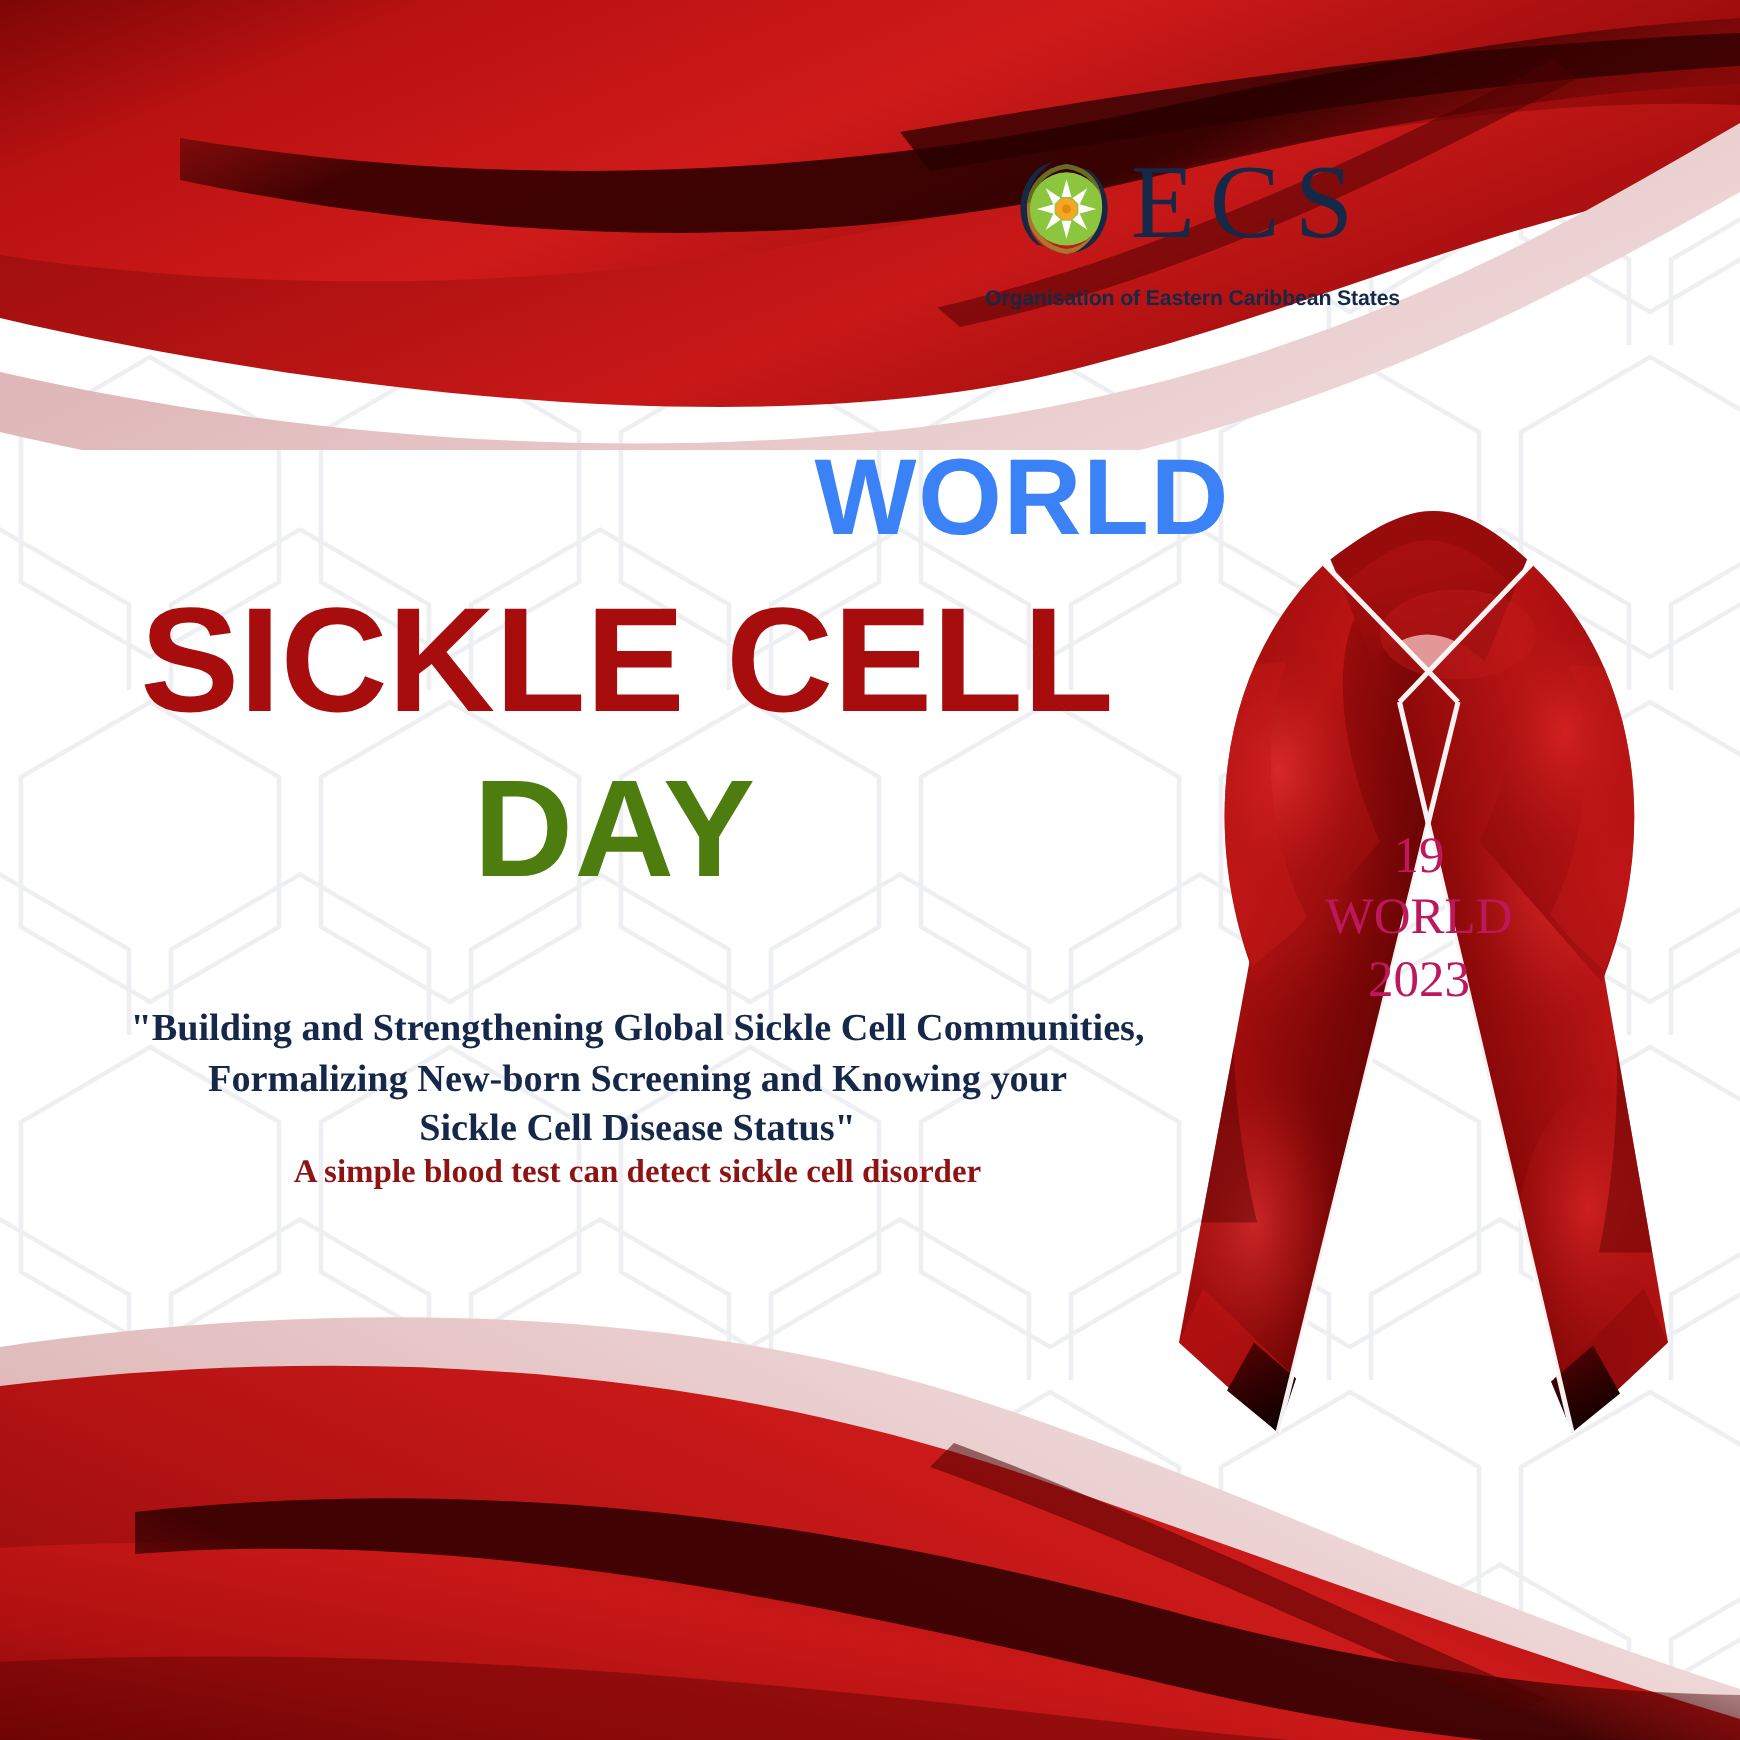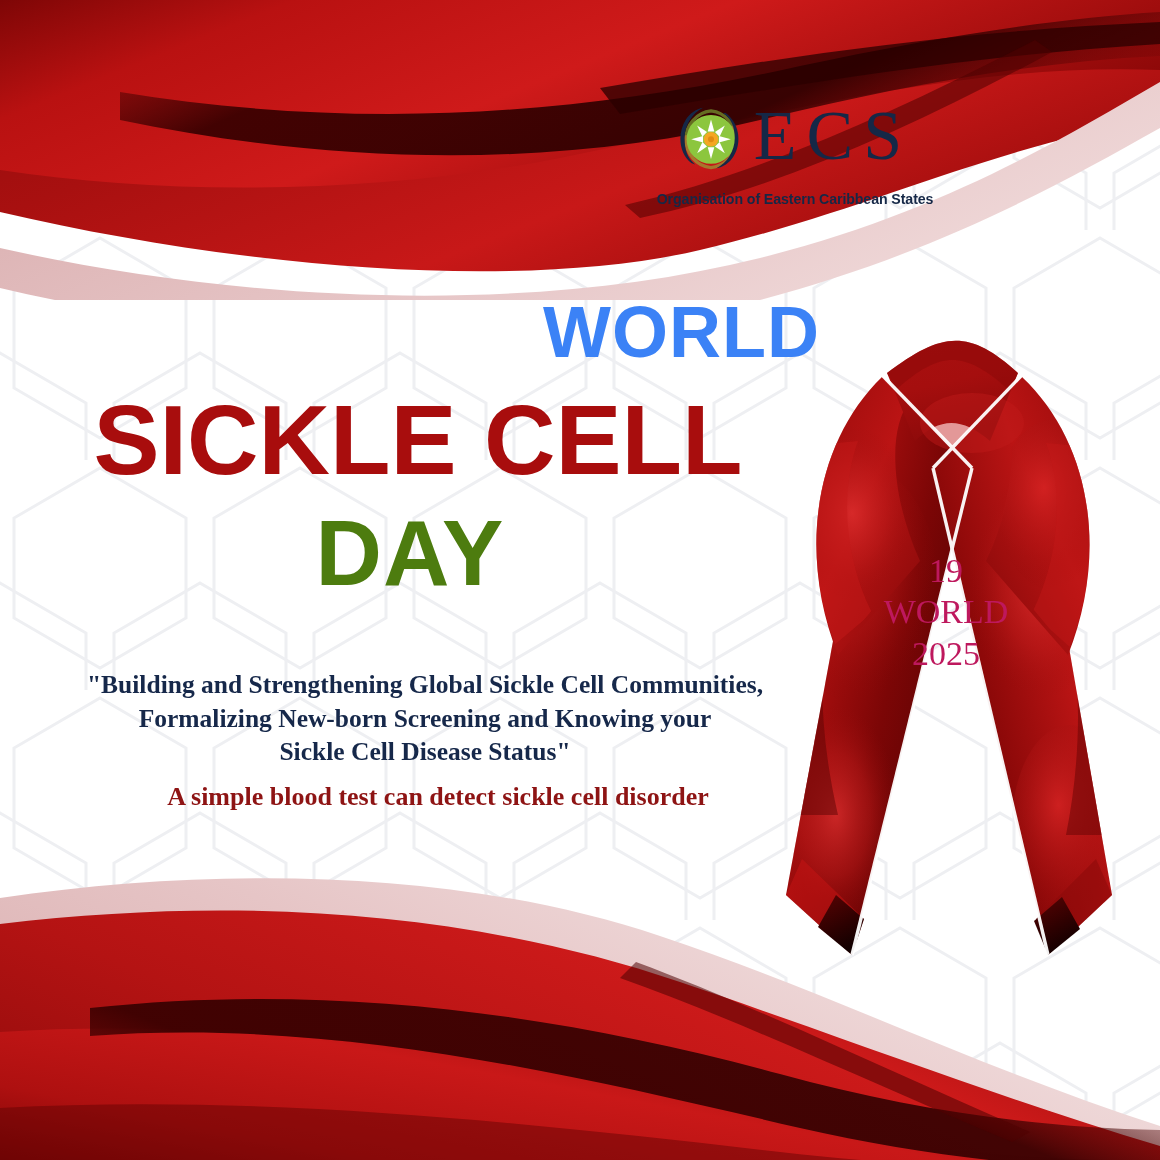--- a/index.html
+++ b/index.html
@@ -141,24 +141,24 @@
 
   .tagline {
     position: absolute;
     left: 20px;
     top: 768px;
     width: 810px;
     z-index: 5;
     text-align: center;
     font-family: "Liberation Serif", serif;
     font-weight: bold;
-    font-size: 26px;
+    font-size: 22px;
     line-height: 1.2;
     color: #8e1414;
-    margin: 13px;
+    margin: 0;
   }
 
   
   .ribbon-date {
     position: absolute;
     left: 882px;
     top: 550px;
     width: 128px;
     z-index: 5;
     text-align: center;
@@ -379,21 +379,21 @@
     </g>
 
     <g>
       <path d="M193,213 L308,700 L250,640 L168,300 Z" fill="none"></path>
     </g>
   </svg>
 
   <div class="ribbon-date">
     <div>19</div>
     <div>WORLD</div>
-    <div>2025</div>
+    <div>2023</div>
   </div>
 
   <div class="logo-block">
     <div class="logo-row">
       <svg class="logo-mark" viewBox="0 0 100 100" aria-hidden="true">
 
         <path d="M50,4 A46,46 0 1,1 49.9,4 Z" fill="none"></path>
         <circle cx="50" cy="52" r="37" fill="#8cc63e"></circle>
         <path d="M50,9 A43,43 0 0,1 88,52 A43,43 0 0,1 50,95 A43,43 0 0,1 12,52 A43,43 0 0,1 50,9 Z" fill="none" stroke="#8cc63e" stroke-width="5" opacity="0.55"></path>
 

